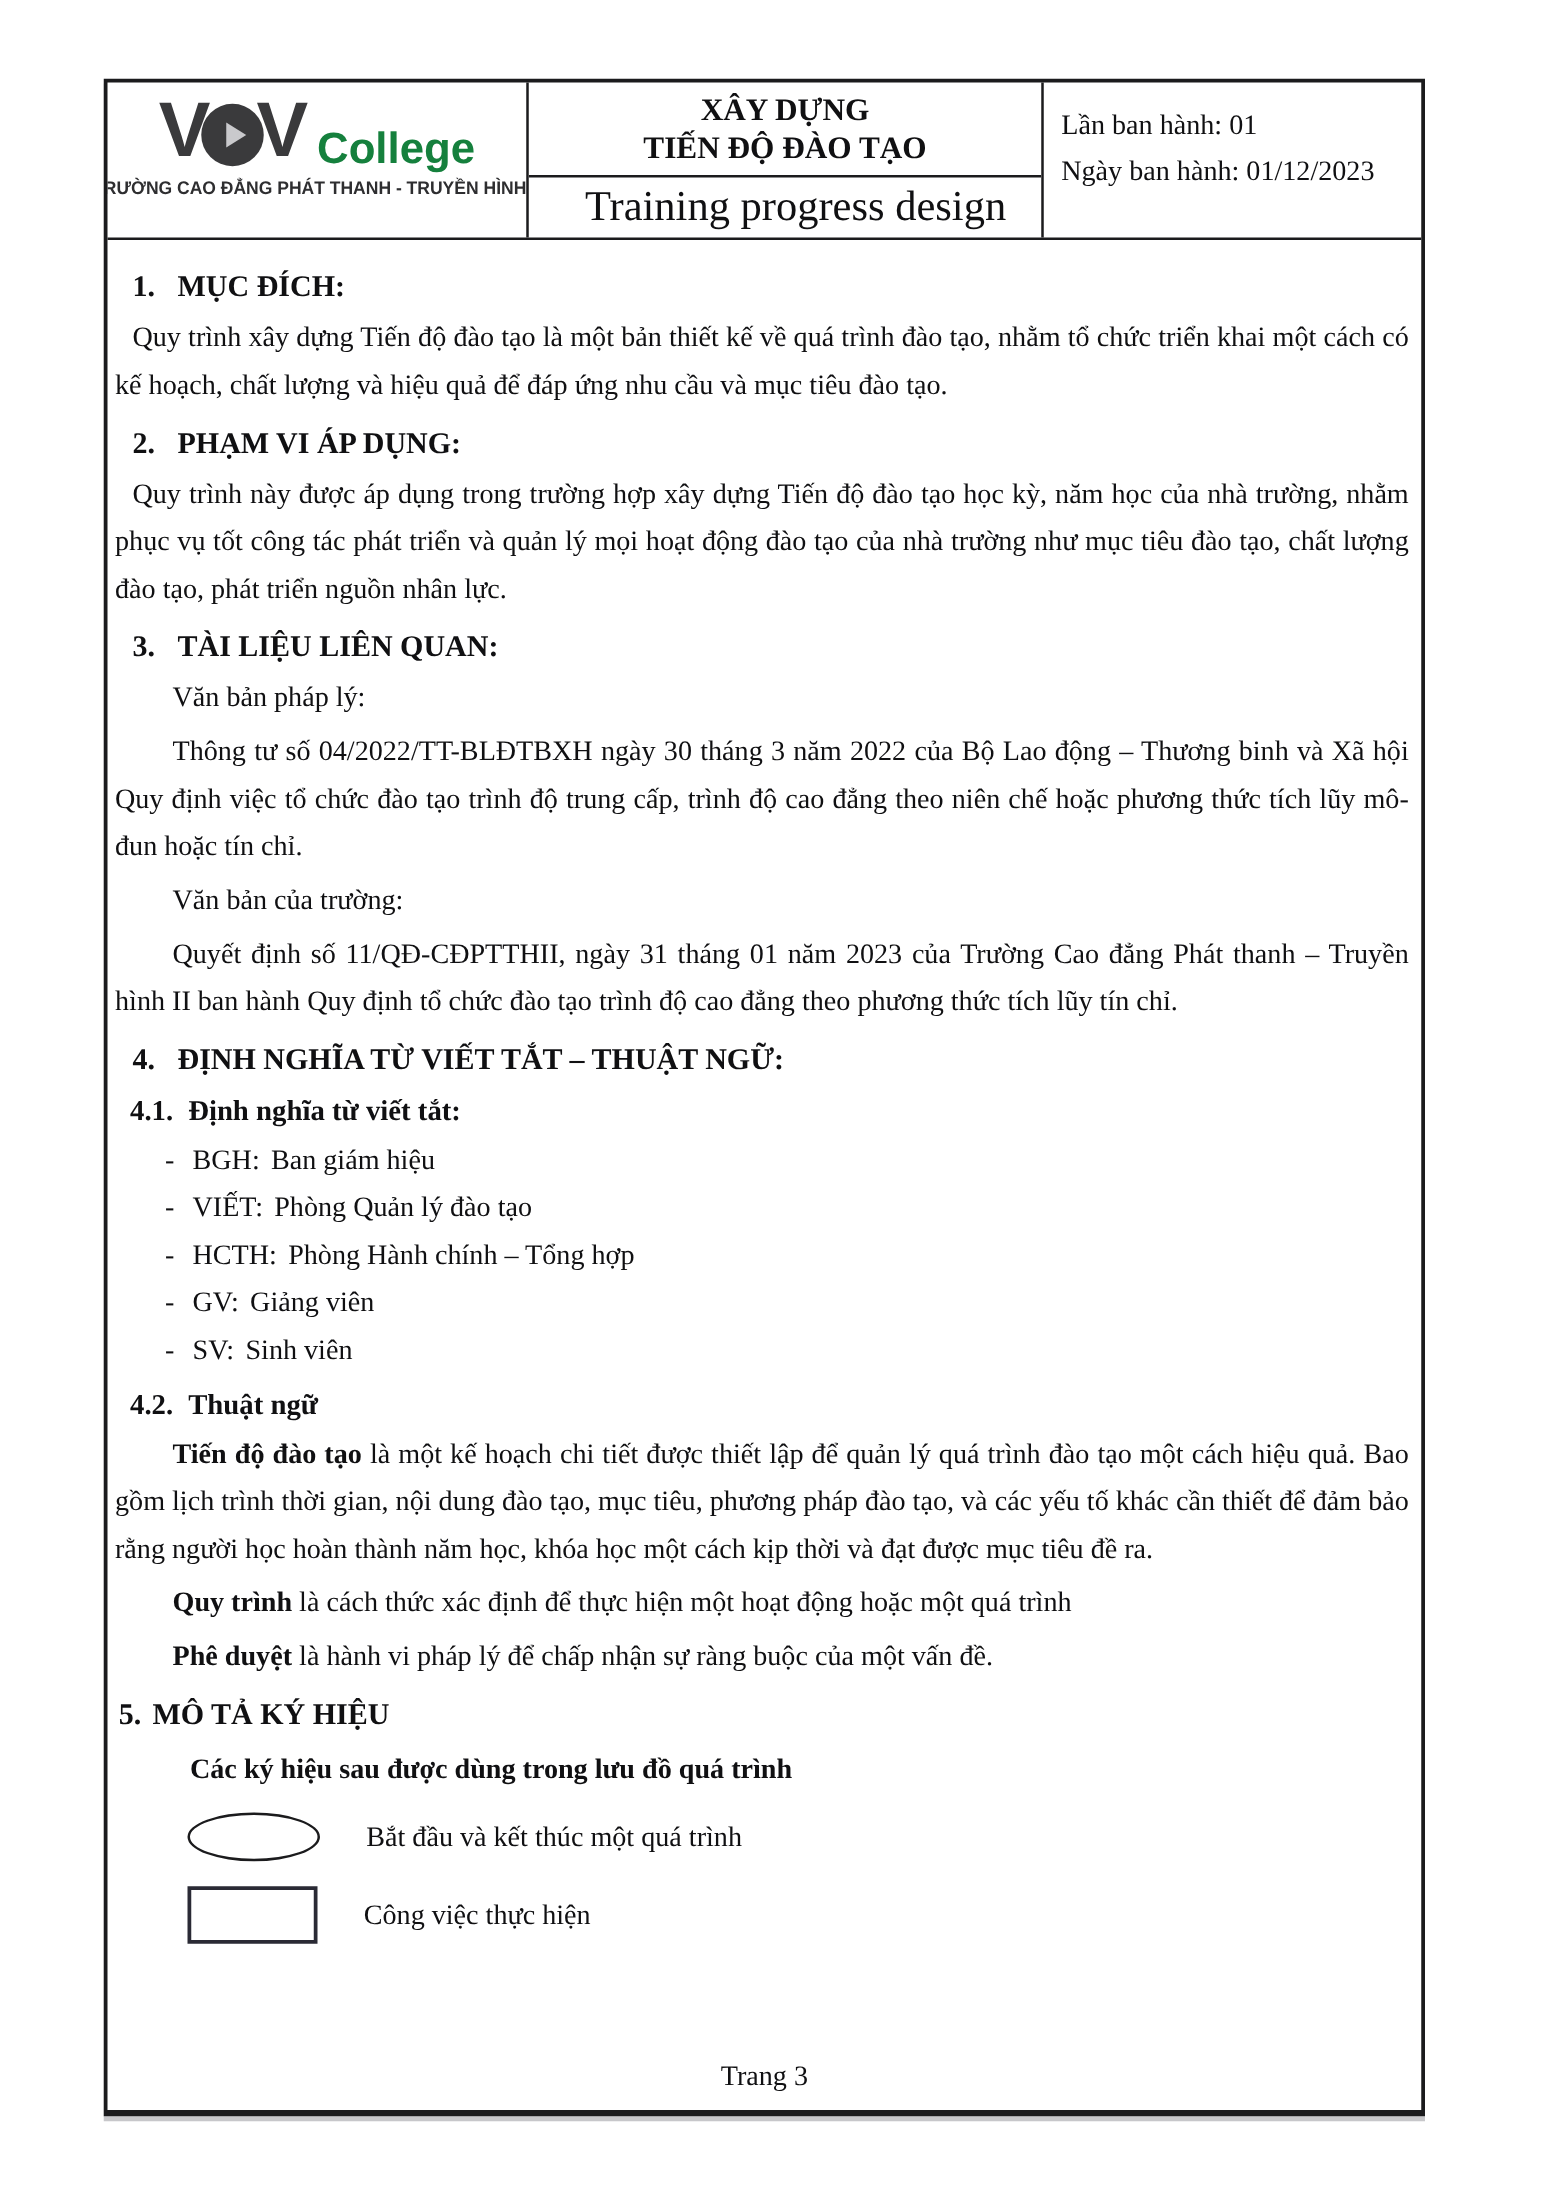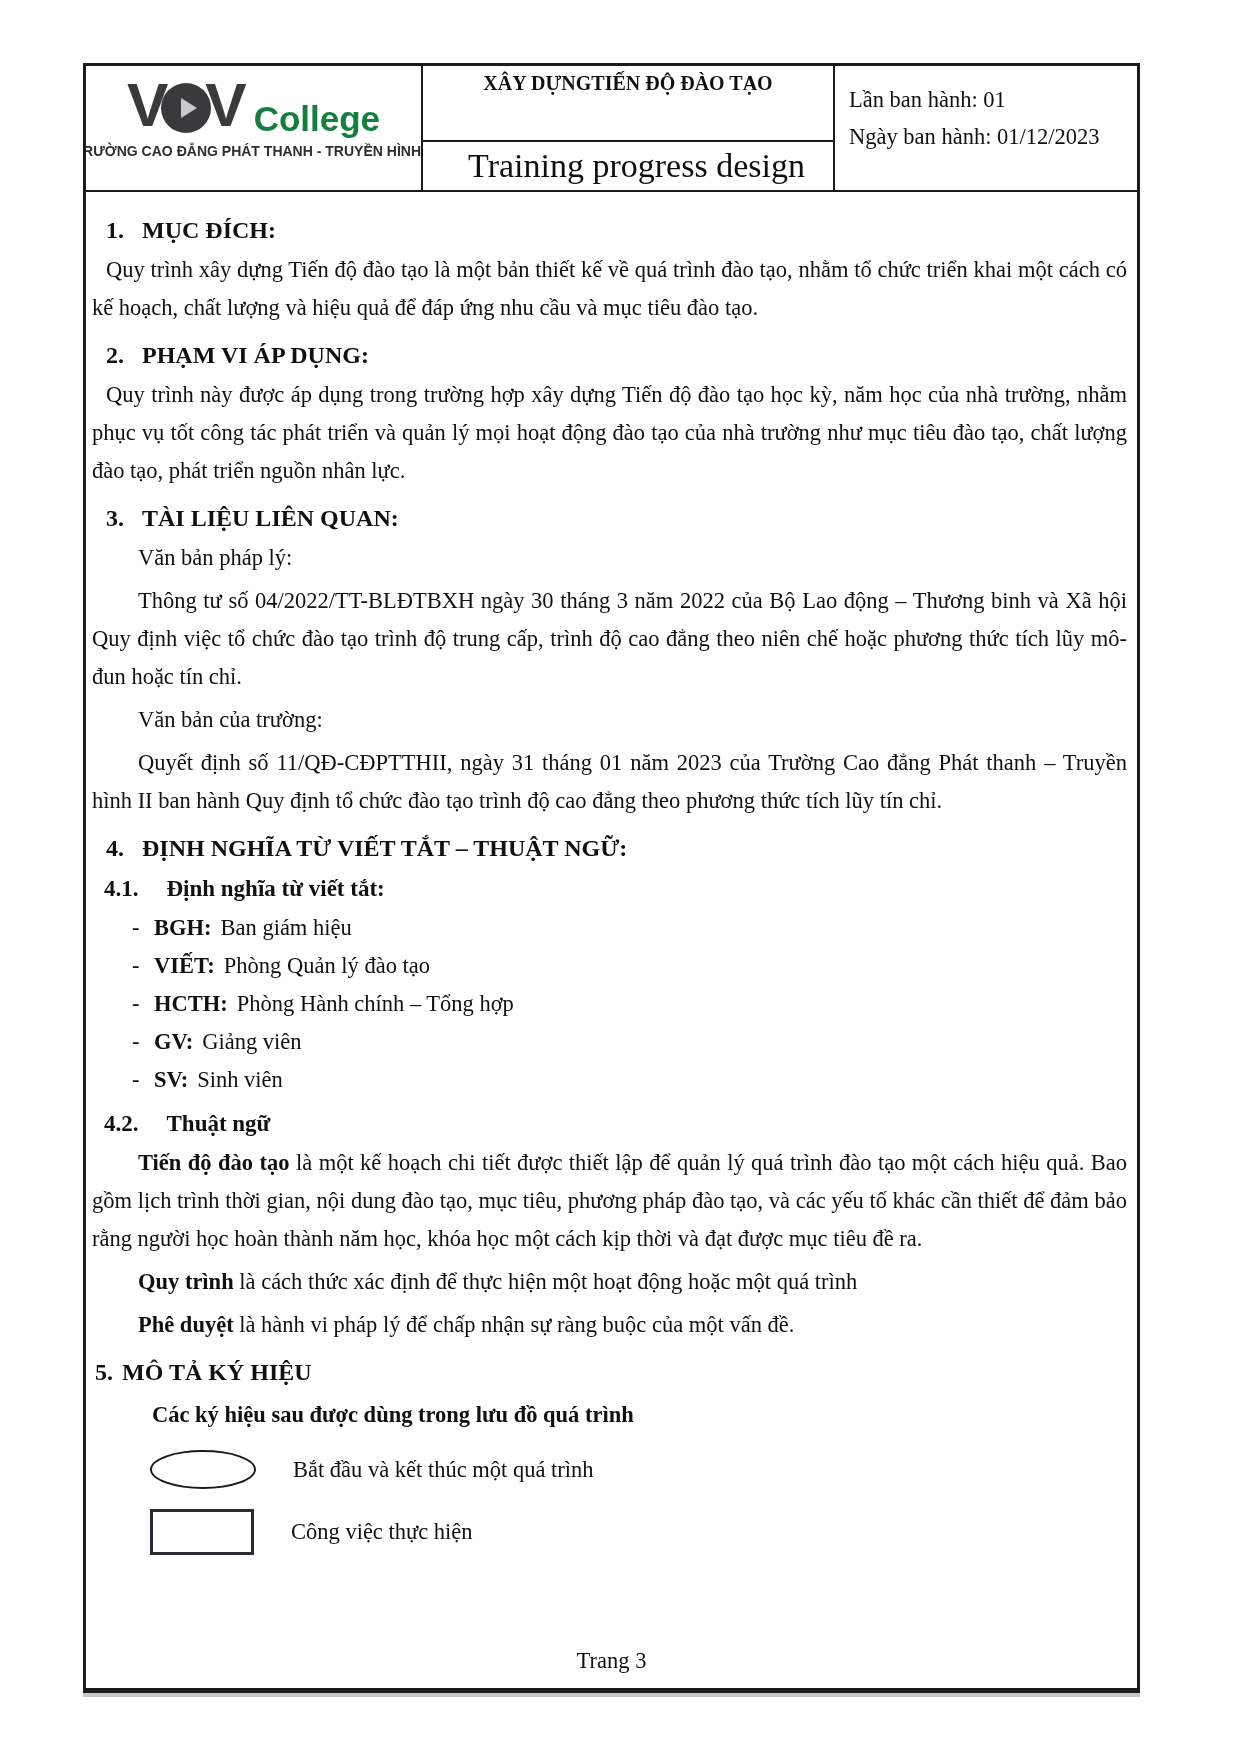--- a/index.html
+++ b/index.html
@@ -32,37 +32,37 @@
     border-top:10px solid transparent; border-bottom:10px solid transparent; margin-left:5px;
   }
   .logo-college { font-size:35px; font-weight:bold; color:#15803d; margin-left:10px; align-self:flex-end; line-height:34px; }
   .logo-tagline {
     margin-top:7px; font-family:"Liberation Sans", sans-serif; font-weight:bold;
     font-size:14.6px; color:#2e2e30; white-space:nowrap; transform:scaleX(.96); transform-origin:center;
   }
   .title-cell { display:flex; flex-direction:column; }
   .title-top {
     flex:0 0 76px; border-bottom:2px solid #1b1b1d; text-align:center;
-    display:flex; flex-direction:row; justify-content:center;
-    font-weight:bold; font-size:20px; line-height:30px; padding-top:2px;
+    display:flex; flex-direction:column; justify-content:center;
+    font-weight:bold; font-size:25px; line-height:30px; padding-top:2px;
   }
   .title-bottom { flex:1; display:flex; align-items:center; justify-content:center; font-size:34px;padding-left:17px; }
   .issue-cell { padding:15px 6px 0 14px; font-size:22.5px; line-height:37px; }
   
   .doc-body {
     padding:10px 10px 0 6px; font-size:22.5px; line-height:38px; text-align:justify;
   }
   .sec-h { display:flex; gap:18px; font-weight:bold; font-size:24px; line-height:32px; padding-left:14px; margin:12px 0 5px; text-align:left; }
   .sec-h.tight { gap:9px; padding-left:3px; }
-  .sub-h { display:flex; gap:28px; font-weight:bold; font-size:23px; line-height:30px; padding-left:12px; margin:10px 0 5px; text-align:left; }
+  .sub-h { display:flex; gap:12px; font-weight:bold; font-size:23px; line-height:30px; padding-left:12px; margin:10px 0 5px; text-align:left; }
   .p-main { text-indent:14px; margin:2px 0; }
   .p-ind  { text-indent:46px; margin:5px 0; }
   .bullet-row { display:flex; padding-left:40px; line-height:38px; text-align:left; }
   .bullet-dash { width:22px; }
-  .bullet-abbr { font-weight:bold; }
+  .bullet-abbr { font-weight:normal; }
   .bullet-desc { margin-left:9px; }
   .p-intro { font-weight:bold; text-indent:60px; margin:8px 0 4px; text-align:left; }
   .sym-row { display:flex; align-items:center; padding-left:58px; text-align:left; }
   .sym-row.first { margin-top:16px; }
   .sym-row.second { margin-top:20px;text-align:right; }
   .sym-ellipse { flex:0 0 106px; height:39px; border:2px solid #1b1b1d; border-radius:50%; background:#fff; }
   .sym-rect { flex:0 0 104px; height:46px; border:3px solid #2a2a35; background:#fff; }
   .sym-label { margin-left:37px; font-size:22.5px; }
   .doc-footer {
     position:absolute; left:0; right:0; bottom:14px; text-align:center; font-size:22.5px;

